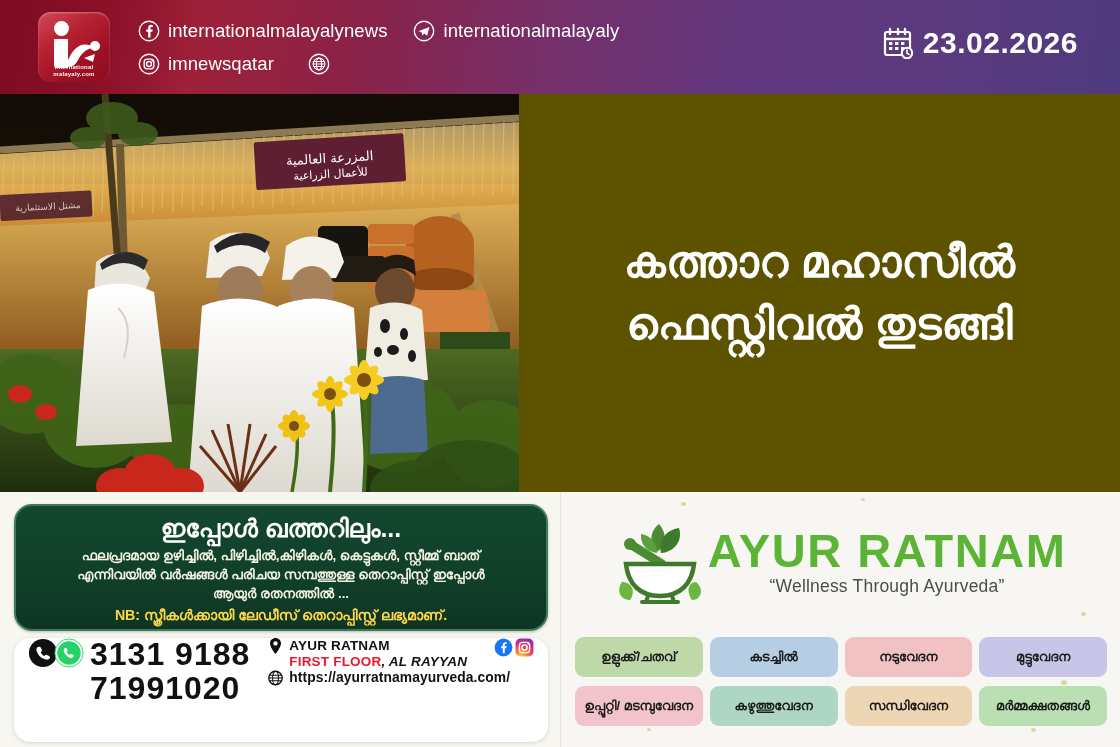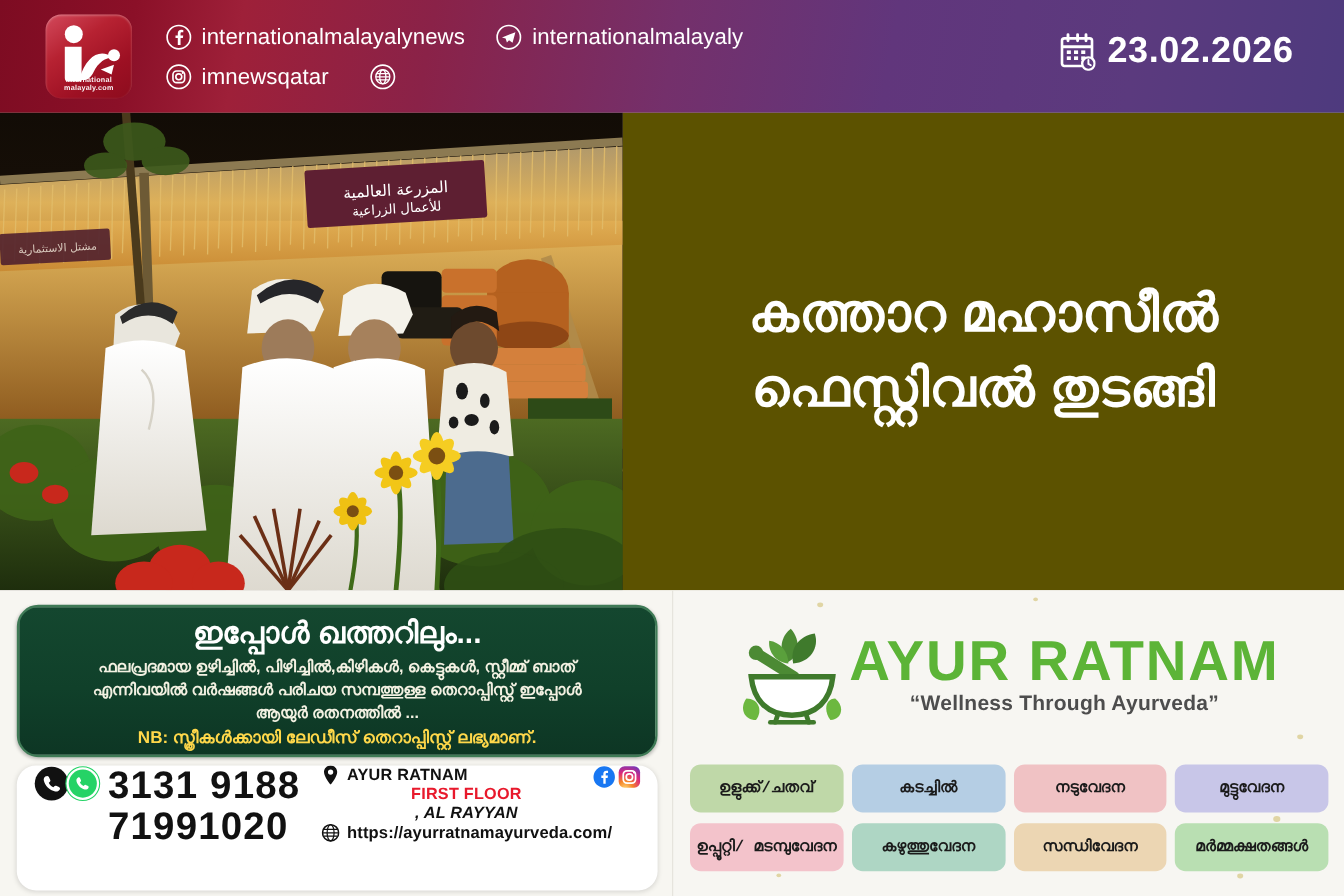--- a/index.html
+++ b/index.html
@@ -192,38 +192,37 @@
     width: 560px; height: 112px;
     display: flex; align-items: center; justify-content: center;
   }
   #mortar-ico { width: 86px; height: 84px; flex: 0 0 86px; margin-right: 6px; }
   #ayur-text { text-align: center; }
   #ayur-name {
     font-size: 47px; font-weight: bold; color: #5cb437;
     letter-spacing: 1.5px; line-height: 1.02;
   }
   #ayur-tag {
-    font-size: 17.5px; font-weight: bold; color: #4d4d4d;
+    font-size: 17.5px; font-weight: normal; color: #4d4d4d;
     letter-spacing: .2px; margin-top: 1px;
   }
   #pill-grid {
     position: absolute; left: 14px; top: 145px;
     width: 532px;
     display: grid;
     grid-template-columns: repeat(4, 1fr);
     grid-template-rows: 40px 40px;
     gap: 9px 7px;
   }
   .pill {
     border-radius: 9px;
     display: flex; align-items: center; justify-content: center;
     font-size: 13px; font-weight: bold; color: #1b1b1b;
     text-align: center; line-height: 1.1;
     padding: 0 4px;
-    font-family: Liberation Mono, monospace;
   }
   
   .speck {
     position: absolute; border-radius: 50%;
     background: #d8c98a; opacity: .75;
   }
 </style>
 </head>
 <body>
 
@@ -588,21 +587,21 @@
           <div>71991020</div>
         </div>
 
         <div id="addr-block">
           <div class="addr-row">
             <svg class="aico" viewBox="0 0 15 16">
               <path d="M7.5 0C4.5 0 2 2.4 2 5.4c0 4 5.5 10.6 5.5 10.6S13 9.4 13 5.4C13 2.4 10.5 0 7.5 0zm0 7.6A2.2 2.2 0 1 1 9.7 5.4 2.2 2.2 0 0 1 7.5 7.6z" fill="#111"></path>
             </svg>
             <span class="addr-name">AYUR RATNAM</span>
           </div>
-          <div class="addr-row" style="padding-left:21px;flex-direction:column;">
+          <div class="addr-row" style="padding-left:21px;">
             <span class="addr-floor" style="color: rgb(232, 25, 44);">FIRST FLOOR</span>
             <span class="addr-city">, AL RAYYAN</span>
           </div>
           <div class="addr-row">
             <svg class="aico" viewBox="0 0 16 16">
               <circle cx="8" cy="8" r="7.2" fill="none" stroke="#111" stroke-width="1.4"></circle>
               <ellipse cx="8" cy="8" rx="3.1" ry="7.2" fill="none" stroke="#111" stroke-width="1.1"></ellipse>
               <path d="M.9 8h14.2M2 5h12M2 11h12" stroke="#111" stroke-width="1.1" fill="none"></path>
             </svg>
             <span class="addr-url">https://ayurratnamayurveda.com/</span>

